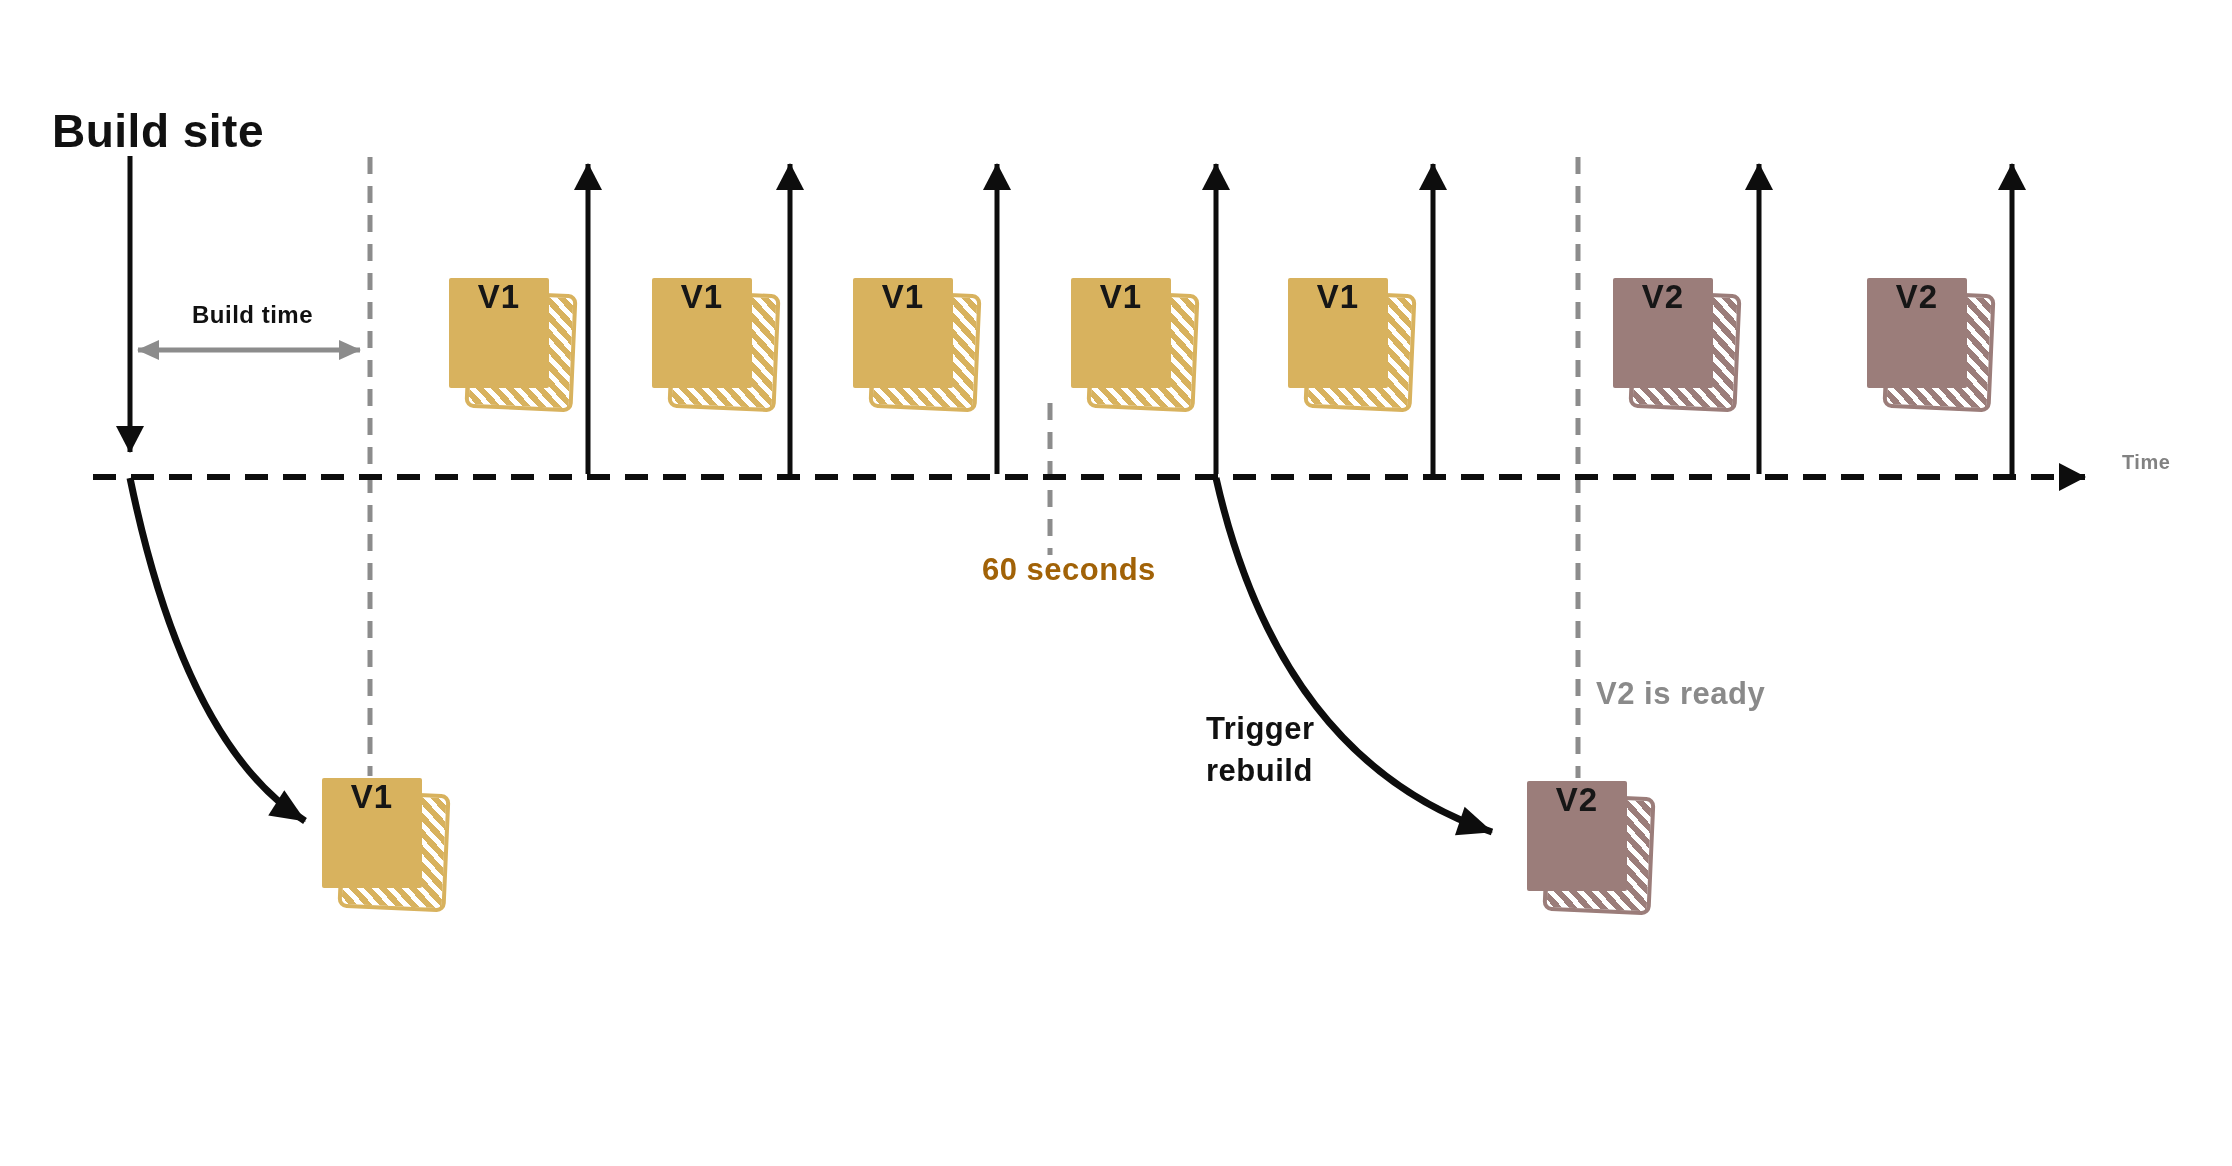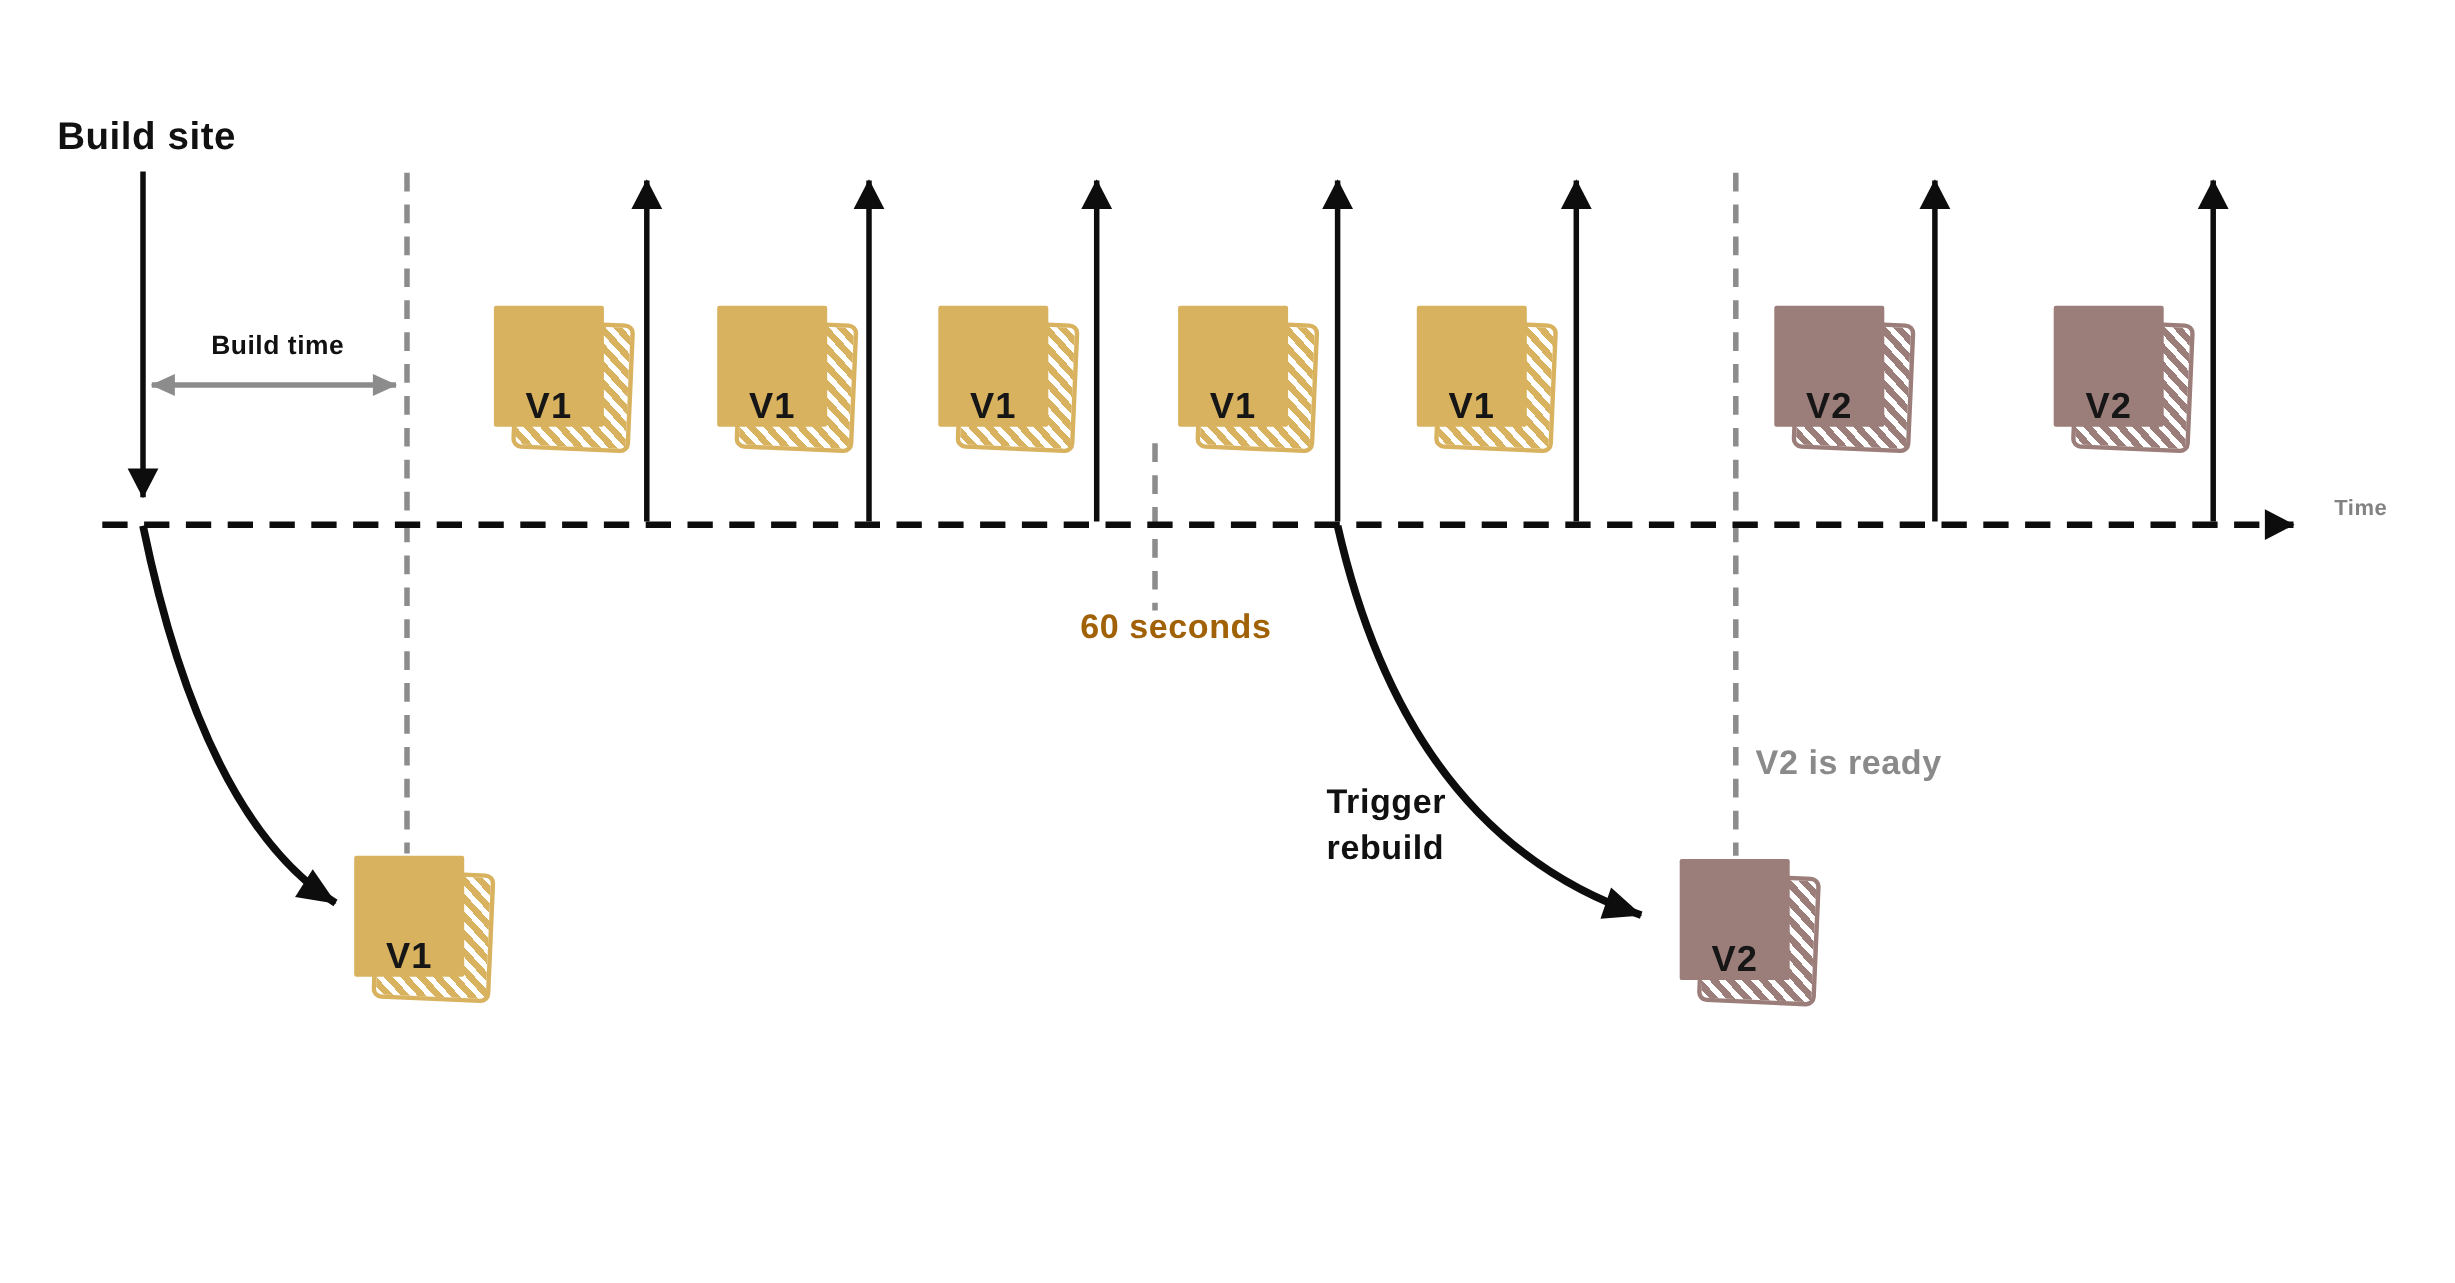--- a/index.html
+++ b/index.html
@@ -4,39 +4,39 @@
 <style>
   html,body { margin:0; padding:0; background:#ffffff; }
   .canvas {
     position:relative; width:2232px; height:1166px; background:#ffffff;
     font-family:"Liberation Sans", sans-serif; overflow:hidden;
   }
   .canvas svg.wires { position:absolute; left:0; top:0; width:2232px; height:1166px; }
 
   .lbl { position:absolute; font-weight:800; color:#111111; letter-spacing:0.5px; white-space:pre; }
   .lbl.gray { color:#828282; }
-  .lbl-build-site   { left:52px;  top:104px;  font-size:35px; }
+  .lbl-build-site   { left:52px;  top:104px;  font-size:46px; }
   .lbl-build-time   { left:135px; top:301px;  width:235px; text-align:center; font-size:24px; }
   .lbl-time         { left:2122px; top:451px; font-size:20px; }
   .lbl-60s          { left:982px; top:552px;  width:240px; text-align:left; font-size:31px; color:#a16207; }
   .lbl-trigger      { left:1206px; top:708px; font-size:31px; line-height:42px; }
   .lbl-v2-ready     { left:1596px; top:664px; font-size:31px; color:#8a8a8a;margin-top:12px; }
 
   
   .doc { position:absolute; width:100px; height:110px; }
   .doc .doc-back {
     position:absolute; left:18px; top:14px; width:100px; height:110px;
     border:4px solid var(--c); border-radius:9px;
     background:repeating-linear-gradient(45deg, #ffffff 0 5px, var(--c) 5px 11px);
     transform:rotate(2.5deg);
   }
   .doc .doc-front {
     position:absolute; left:0; top:0; width:100px; height:110px;
     background:var(--c); border-radius:2px;
-    display:flex; align-items:flex-end; justify-content:center;
+    display:flex; align-items:flex-start; justify-content:center;
   }
   .doc .doc-label { font-weight:800; font-size:33px; color:#161616; letter-spacing:1px; }
   .doc.v1 { --c:#d8b25e; }
   .doc.v2 { --c:#9b7d7a; }
 
   .d1 { left:449px;  top:278px; }
   .d2 { left:652px;  top:278px; }
   .d3 { left:853px;  top:278px; }
   .d4 { left:1071px; top:278px; }
   .d5 { left:1288px; top:278px; }

